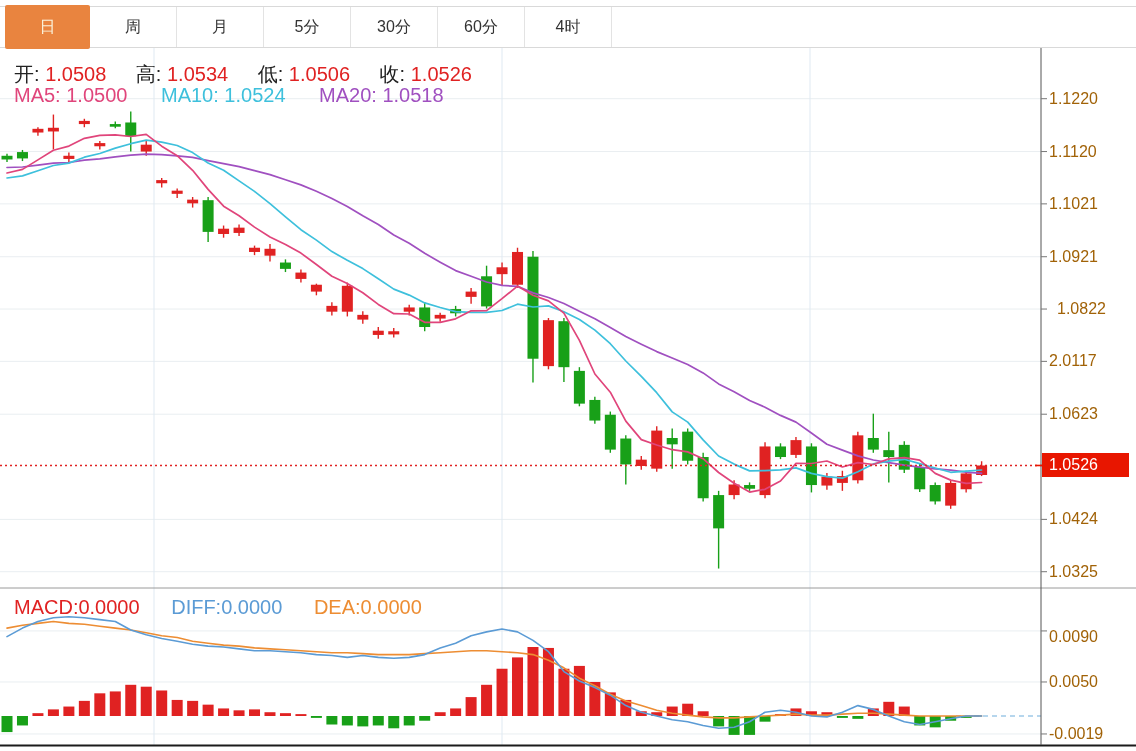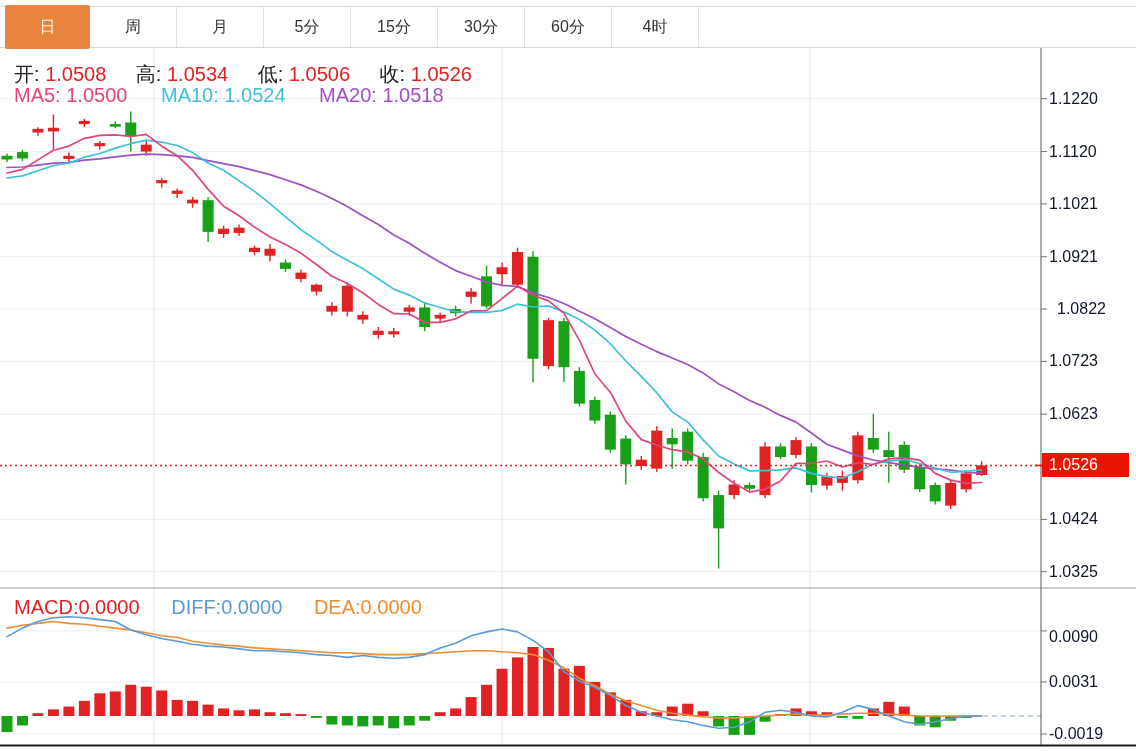--- a/index.html
+++ b/index.html
@@ -21,21 +21,21 @@
   #ohlc-header .val{color:var(--up);margin-right:24px;}
   #ma-header{left:14px;top:84px;text-align:center;}
   #ma-header .ma5{color:var(--ma5);margin-right:28px;}
   #ma-header .ma10{color:var(--ma10);margin-right:28px;}
   #ma-header .ma20{color:var(--ma20);}
   #macd-header{left:14px;top:596px;text-align:right;}
   #macd-header .macd{color:var(--up);margin-right:26px;}
   #macd-header .diff{color:var(--diff);margin-right:26px;}
   #macd-header .dea{color:var(--dea);}
   
-  .axis-label{position:absolute;left:1049px;height:18px;line-height:18px;font-size:16px;color:#0f172a;z-index:3;}
+  .axis-label{position:absolute;left:1049px;height:18px;line-height:18px;font-size:16px;color:#a16207;z-index:3;}
   #price-tag{position:absolute;left:1042px;width:87px;height:24px;line-height:24px;z-index:4;
              background:var(--tag-bg);color:var(--tag-text);font-size:16px;padding-left:7px;box-sizing:border-box;}
   .panel-hit{position:absolute;left:0;width:1041px;z-index:2;}
 </style>
 </head>
 <body>
 
 <div id="app">
 
   <svg id="chart-svg" width="1136" height="751" viewBox="0 0 1136 751">
@@ -268,21 +268,20 @@
       <line x1="1041" y1="681.9728" x2="1047" y2="681.9728" stroke="#777" stroke-width="1"></line>
       <line x1="1041" y1="733.9588" x2="1047" y2="733.9588" stroke="#777" stroke-width="1"></line>
       <line x1="1035" y1="465.47900000000067" x2="1043" y2="465.47900000000067" stroke="#e81600" stroke-width="1.6"></line>
     </svg>
 
   <div id="tab-bar">
       <div class="tab selected">日</div>
       <div class="tab">周</div>
       <div class="tab">月</div>
       <div class="tab">5分</div>
-      <div class="tab">15分</div>
       <div class="tab">30分</div>
       <div class="tab">60分</div>
       <div class="tab">4时</div>
     </div>
 
   <div class="hdr" id="ohlc-header">
     <span class="lbl">开:</span>
     <span class="val">1.0508</span>
     <span class="lbl">高:</span>
     <span class="val">1.0534</span>
@@ -303,28 +302,28 @@
     <span class="diff">DIFF:0.0000</span>
     <span class="dea">DEA:0.0000</span>
   </div>
 
   <div id="price-axis">
       <div class="axis-label" style="top: 89.7px;">1.1220</div>
       <div class="axis-label" style="top: 142.55px;">1.1120</div>
       <div class="axis-label" style="top: 194.871px;">1.1021</div>
       <div class="axis-label" style="top: 247.721px;">1.0921</div>
       <div class="axis-label" style="top: 300.043px; margin-left: 8px;">1.0822</div>
-      <div class="axis-label" style="top: 352.365px;">1.0723</div>
+      <div class="axis-label" style="top: 352.365px;">2.0117</div>
       <div class="axis-label" style="top: 405.214px;">1.0623</div>
       <div class="axis-label" style="top: 510.386px;">1.0424</div>
       <div class="axis-label" style="top: 562.707px;">1.0325</div>
     </div>
   <div id="macd-axis">
       <div class="axis-label" style="top: 628px;">0.0090</div>
-      <div class="axis-label" style="top: 672.973px;">0.0031</div>
+      <div class="axis-label" style="top: 672.973px;">0.0050</div>
       <div class="axis-label" style="top: 724.959px;">-0.0019</div>
     </div>
 
   <div id="price-tag" style="top: 453.479px;">1.0526</div>
 
   <div class="panel-hit" style="top:47px;height:541px;"></div>
   <div class="panel-hit" style="top:588px;height:157px;"></div>
 </div>
 
 </body></html>

